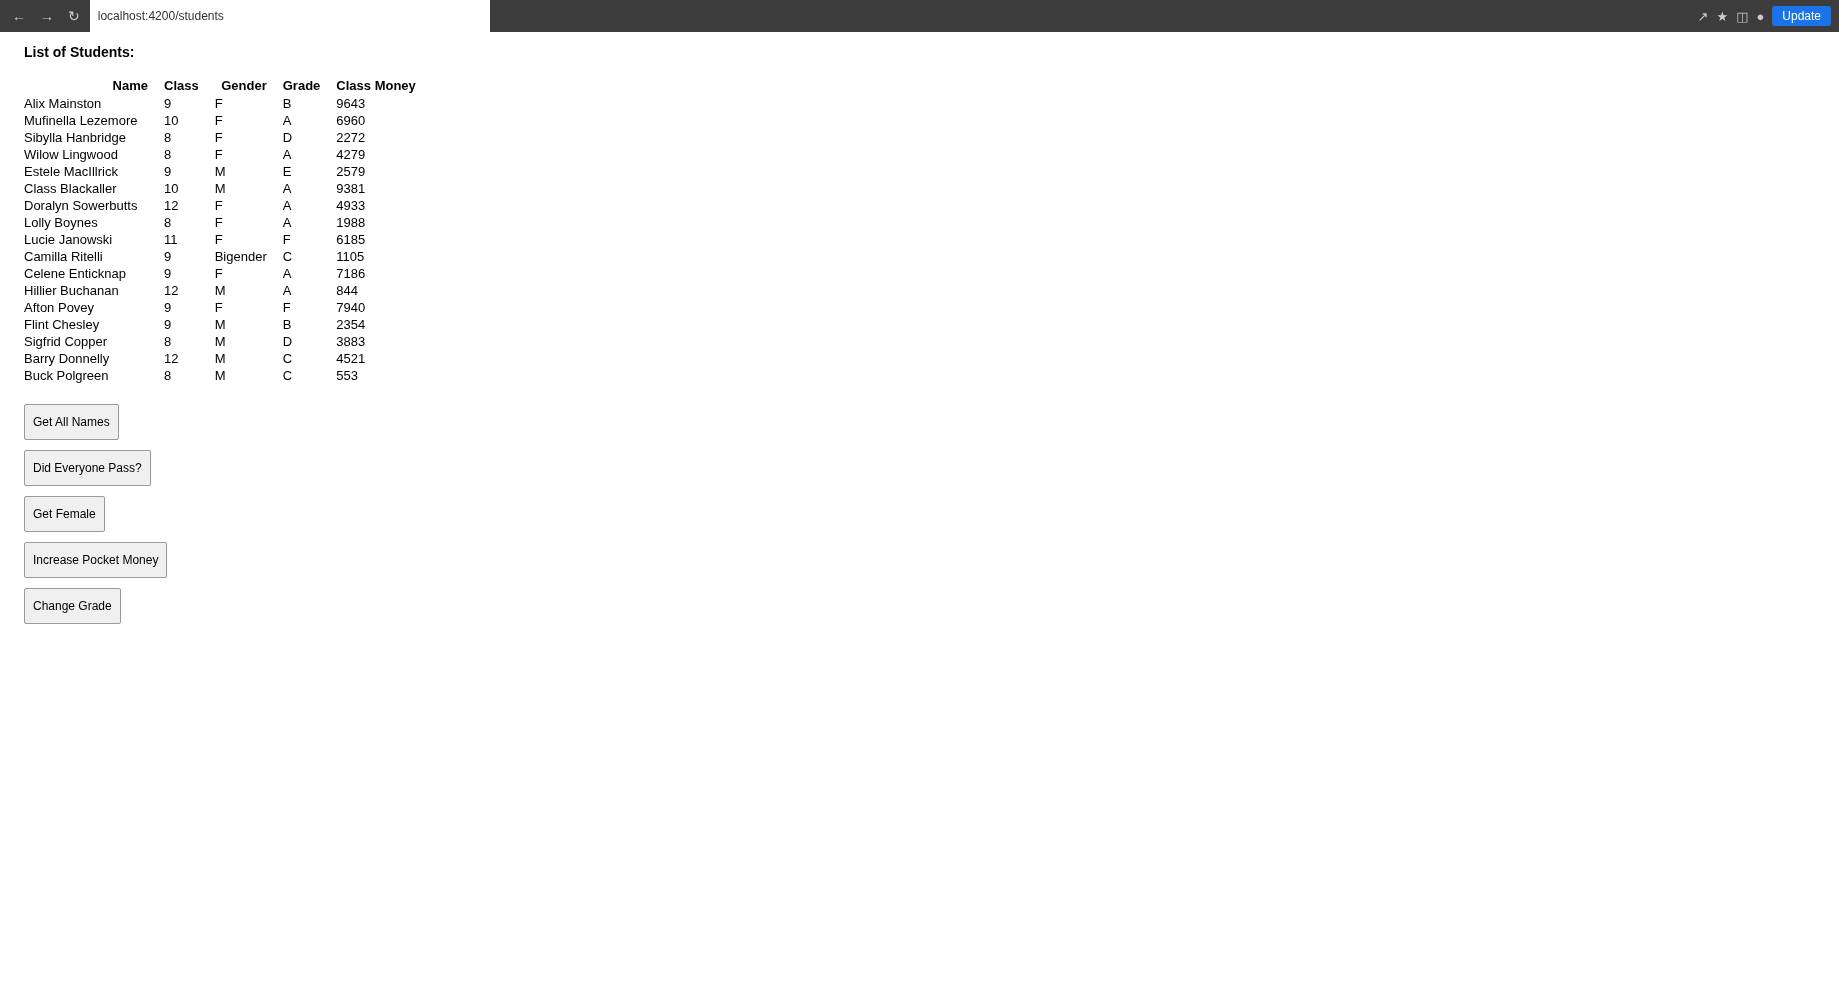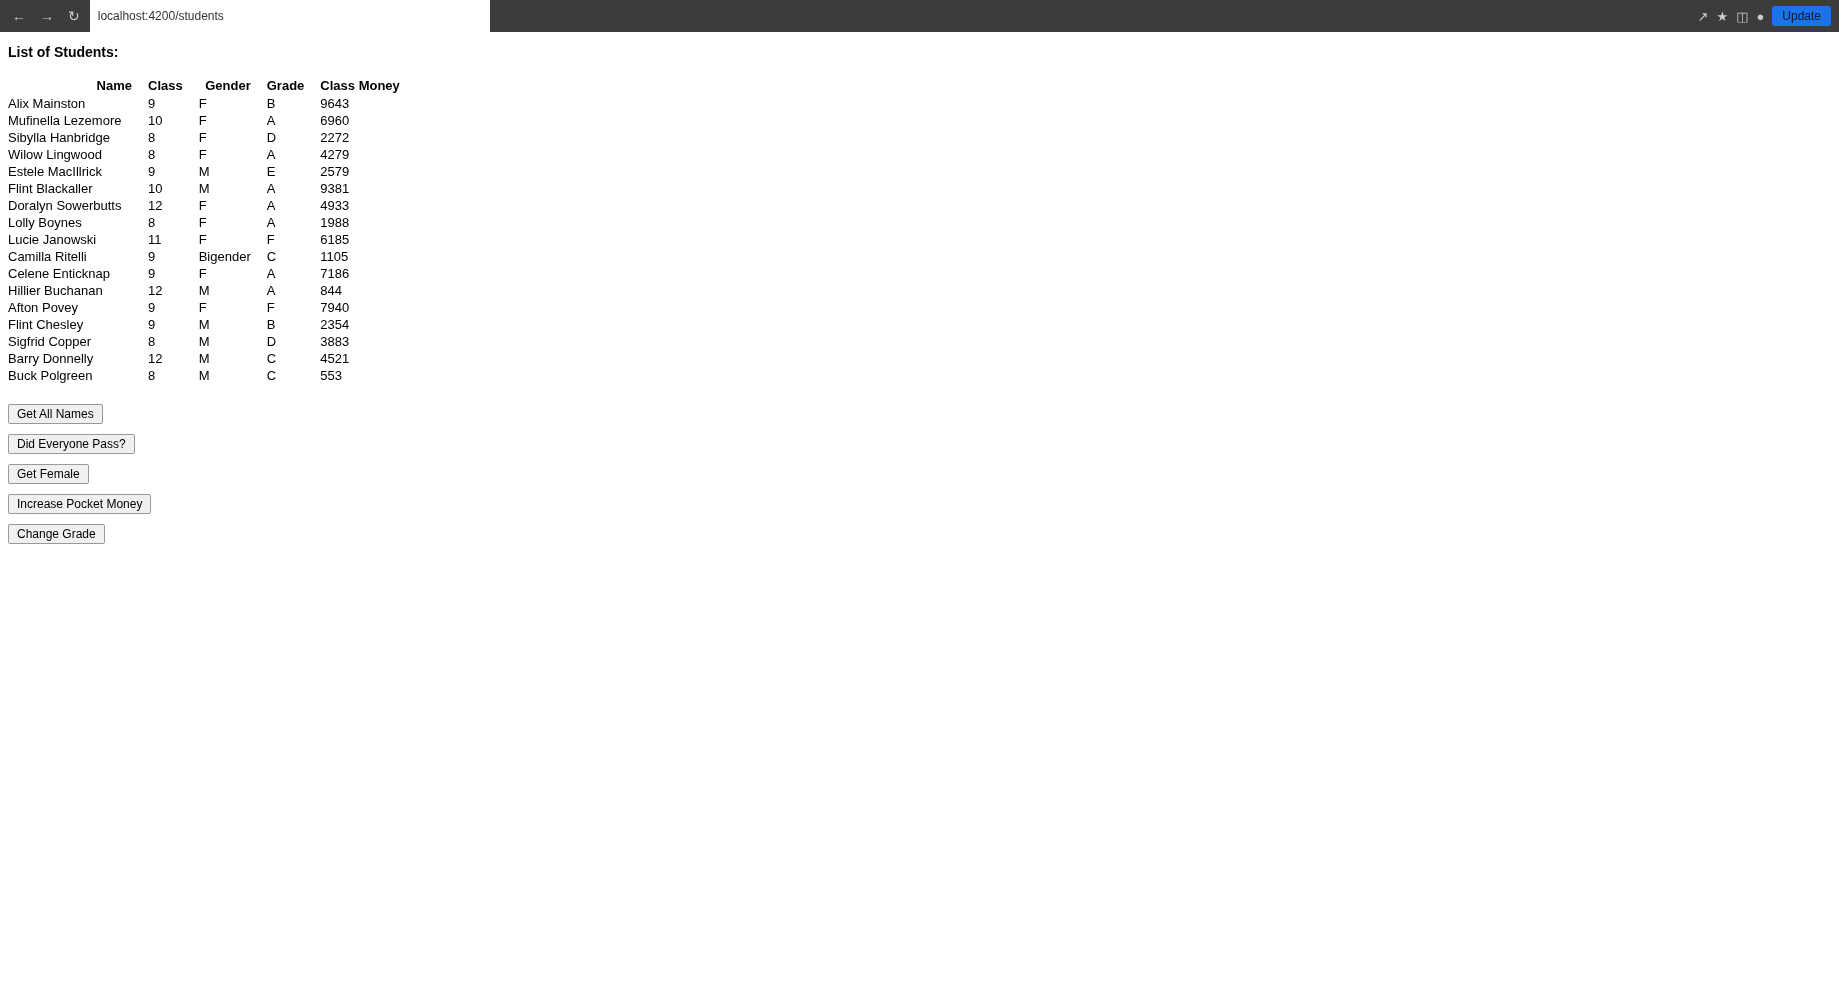--- a/index.html
+++ b/index.html
@@ -48,31 +48,32 @@
       margin-left: auto;
       display: flex;
       align-items: center;
       gap: 8px;
       color: #ccc;
       font-size: 13px;
     }
 
     .browser-update-btn {
       background: #1a73e8;
-      color: #0f172a;
+      color: #ffffff;
       border: none;
       border-radius: 3px;
       padding: 3px 10px;
       font-size: 12px;
       cursor: pointer;
     }
 
     
     .page-content {
       padding: 12px 8px;
+      margin-left: 16px;
     }
 
     .page-title {
       font-weight: bold;
       font-size: 14px;
       margin-bottom: 16px;
     }
 
     table {
       border-collapse: collapse;
@@ -97,21 +98,21 @@
     .col-pocket { min-width: 60px; }
 
     .buttons-section {
       display: flex;
       flex-direction: column;
       gap: 10px;
       align-items: flex-start;
     }
 
     .action-btn {
-      padding: 2px 8px;
+      padding: 10px 8px;
       font-size: 12px;
       background: #f0f0f0;
       border: 1px solid #999;
       border-radius: 2px;
       cursor: pointer;
     }
   </style>
 </head>
 <body>
 
@@ -172,21 +173,21 @@
           <td>4279</td>
         </tr>
         <tr>
           <td>Estele MacIllrick</td>
           <td>9</td>
           <td>M</td>
           <td>E</td>
           <td>2579</td>
         </tr>
         <tr>
-          <td>Flint Blackaller</td>
+          <td>Class Blackaller</td>
           <td>10</td>
           <td>M</td>
           <td>A</td>
           <td>9381</td>
         </tr>
         <tr>
           <td>Doralyn Sowerbutts</td>
           <td>12</td>
           <td>F</td>
           <td>A</td>

